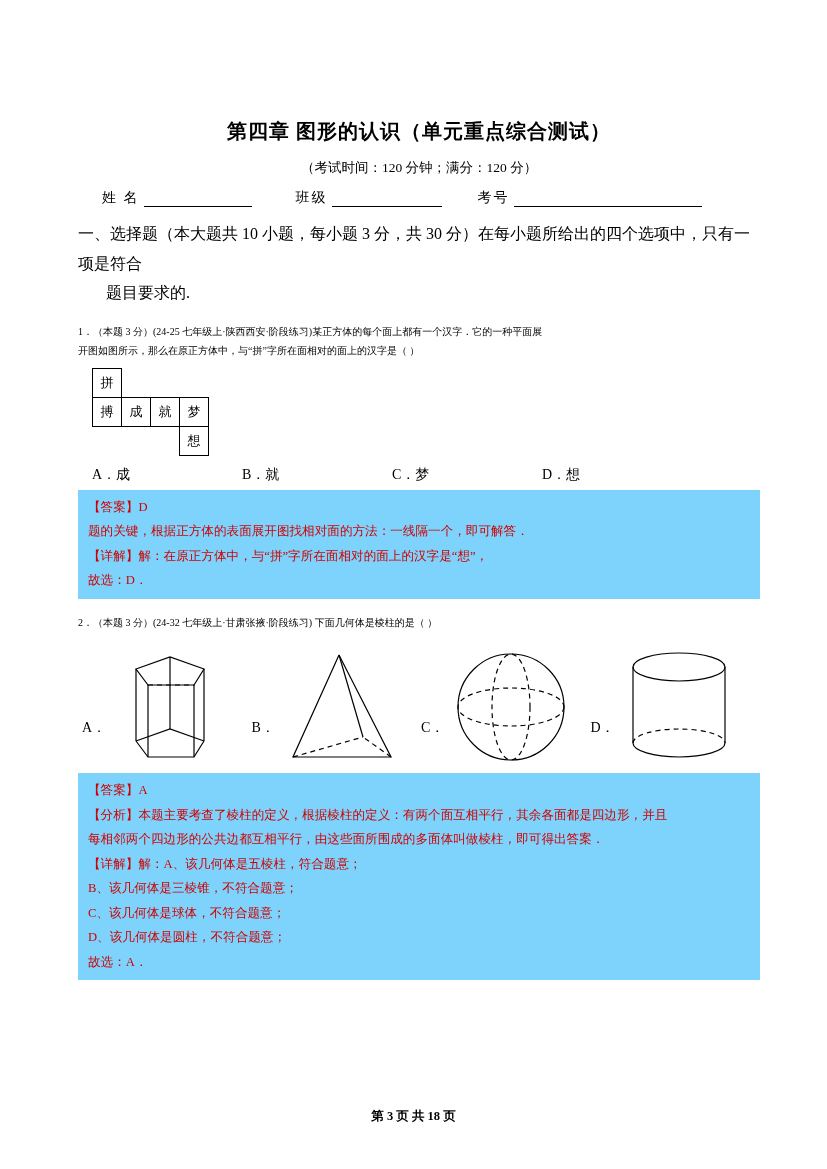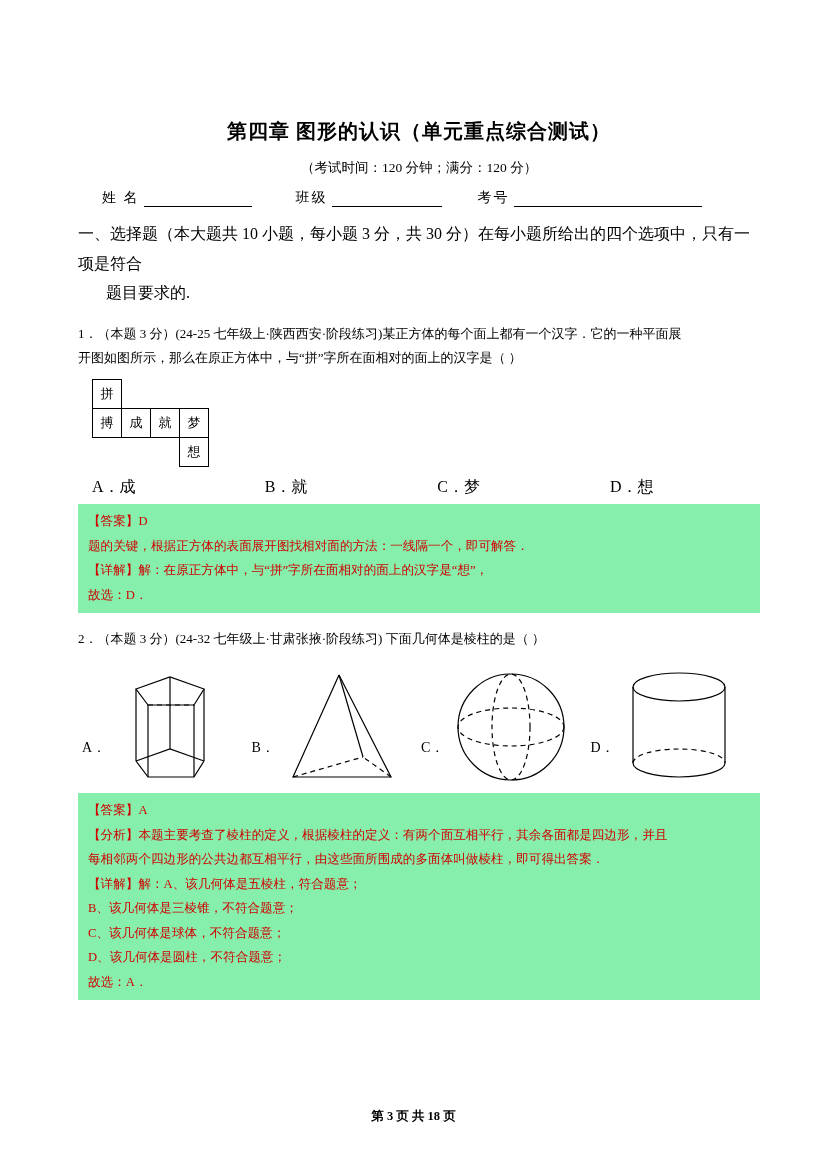--- a/index.html
+++ b/index.html
@@ -60,21 +60,21 @@
 
   .section-head {
     font-size: 16px;
     line-height: 1.85;
     margin-top: 6px;
   }
   .section-head .indent2 { display:block; text-indent: 28px; }
 
   .q-block { margin-top: 14px; }
   .q-text {
-    font-size: 13px;
+    font-size: 10px;
     line-height: 1.9;
   }
   .q-text .cont { display:block; }
 
   
   .net {
     margin: 8px 0 2px 14px;
     border-collapse: collapse;
   }
   .net td {
@@ -83,29 +83,28 @@
     height: 26px;
     text-align: center;
     vertical-align: middle;
     font-size: 13px;
     font-family: "Liberation Serif", serif;
   }
   .net td.empty { border: none; }
 
   .choices {
     display: flex;
-    font-size: 16px;
+    font-size: 14px;
     margin: 10px 0 6px 14px;
-    justify-content: space-between;
   }
   .choices .ch { width: 150px; }
 
   
   .ans-box {
-    background: #86efac;
+    background: #7dd3fc;
     color: #d00000;
     font-size: 12.6px;
     line-height: 1.95;
     padding: 5px 10px 6px 10px;
     margin-top: 4px;
   }
   .ans-box .lbl { font-weight: normal; }
   .ans-box p { margin: 0; }
   .ans-box .hang { text-indent: 0; }
 

